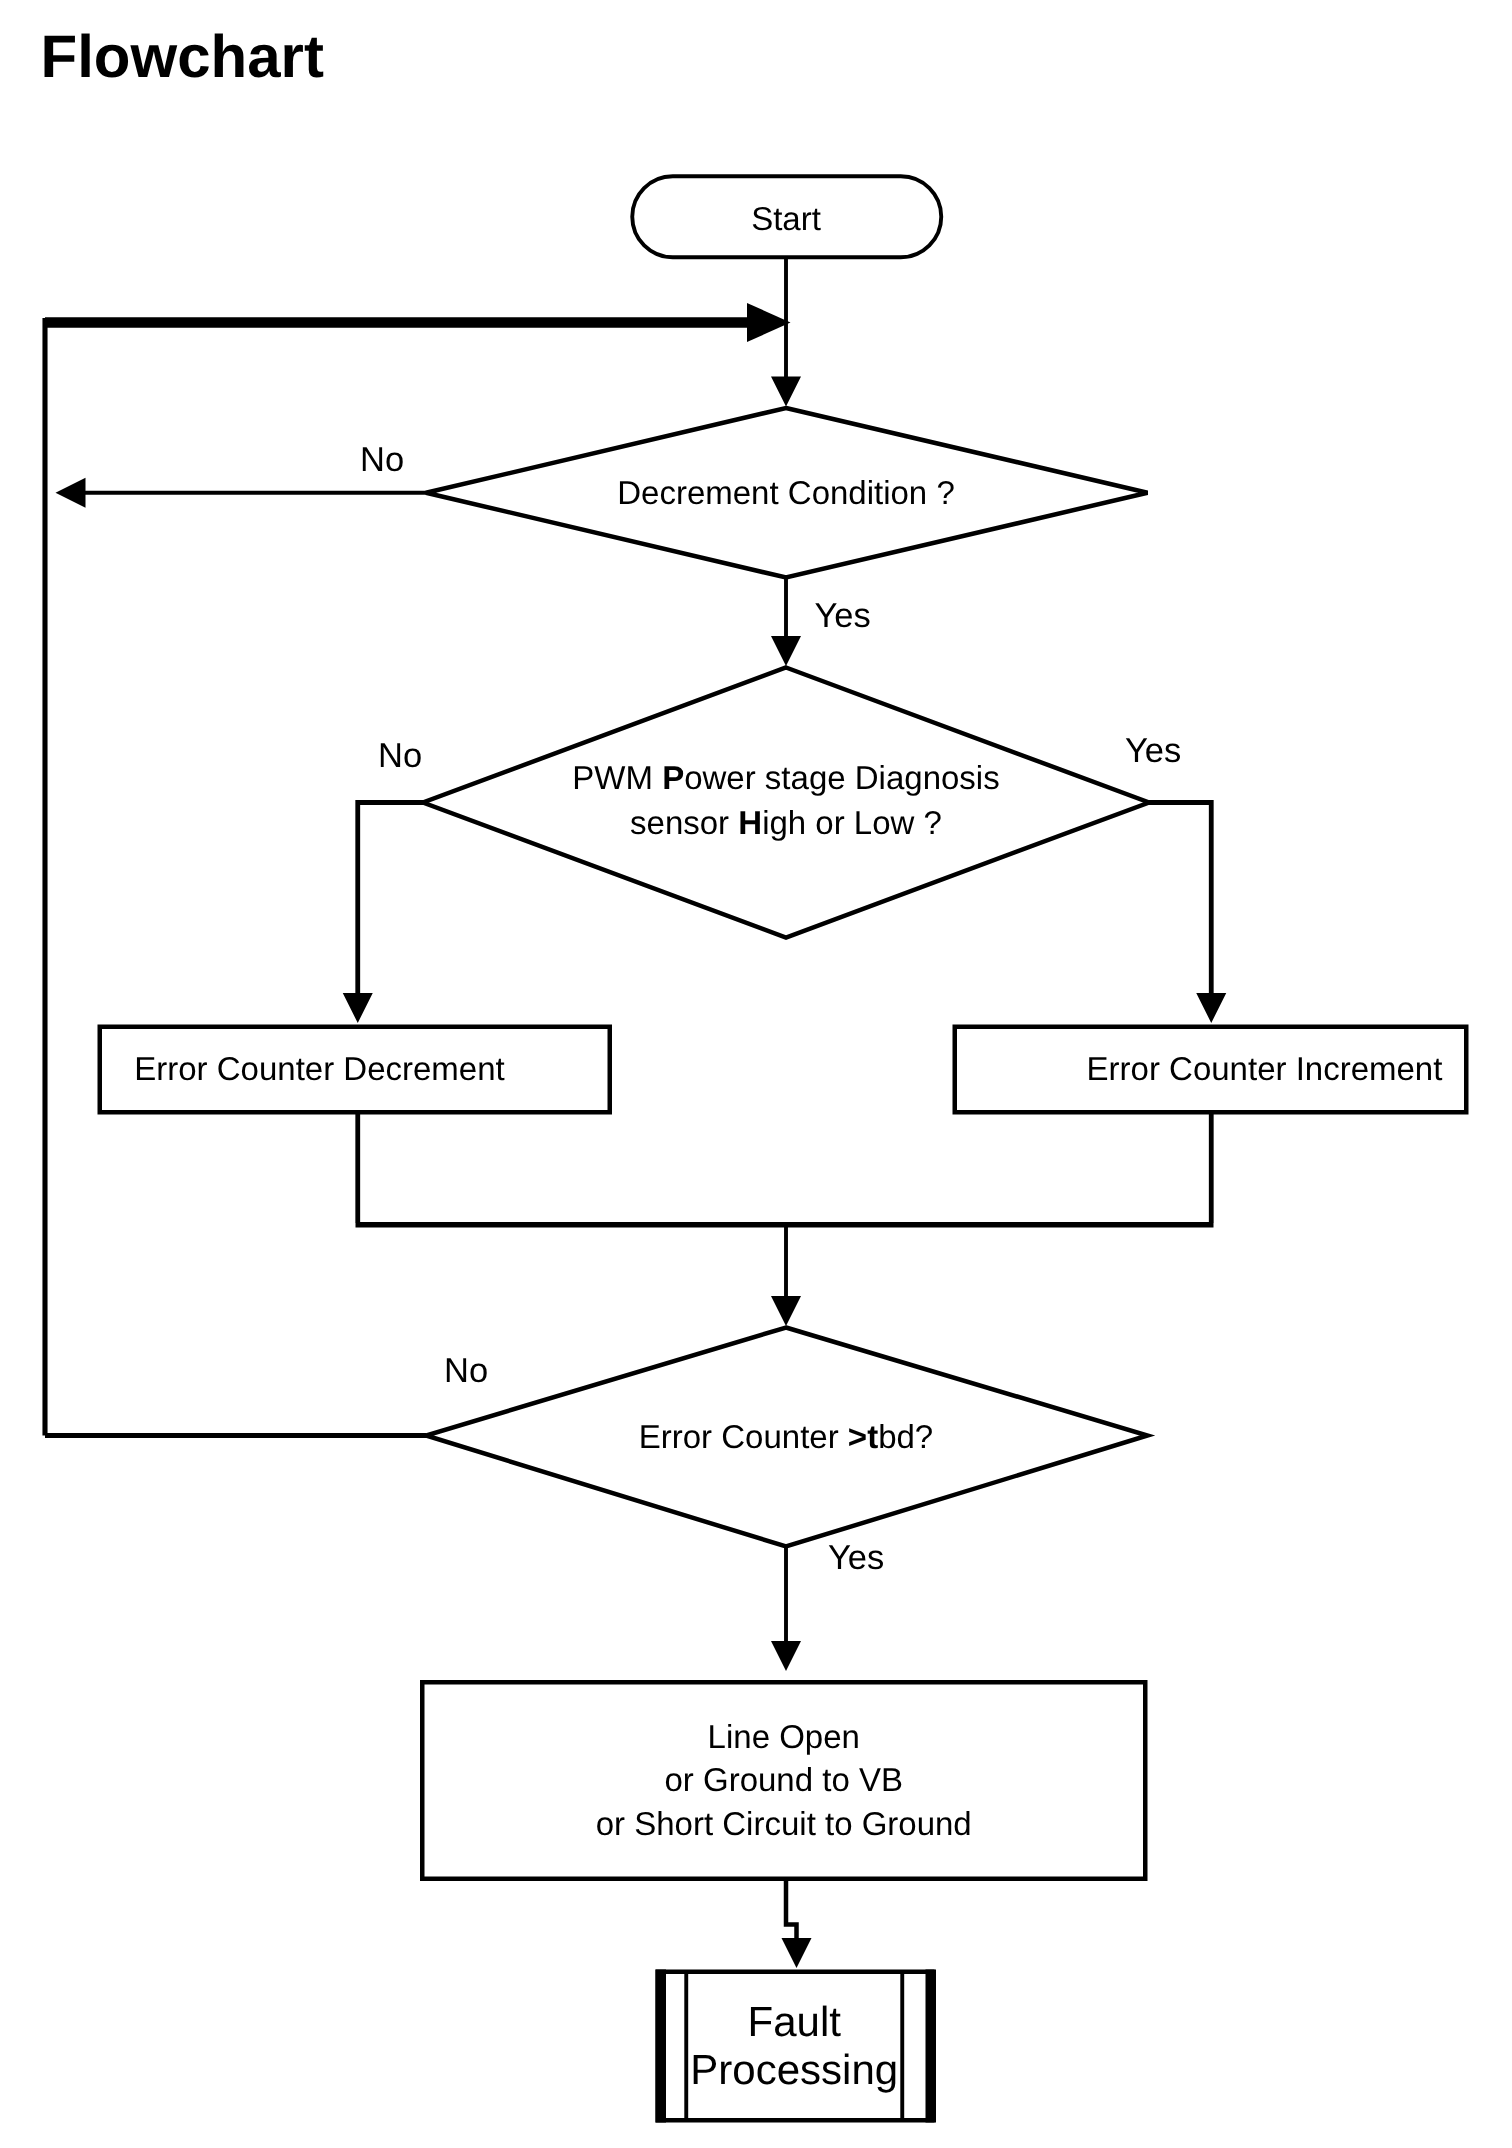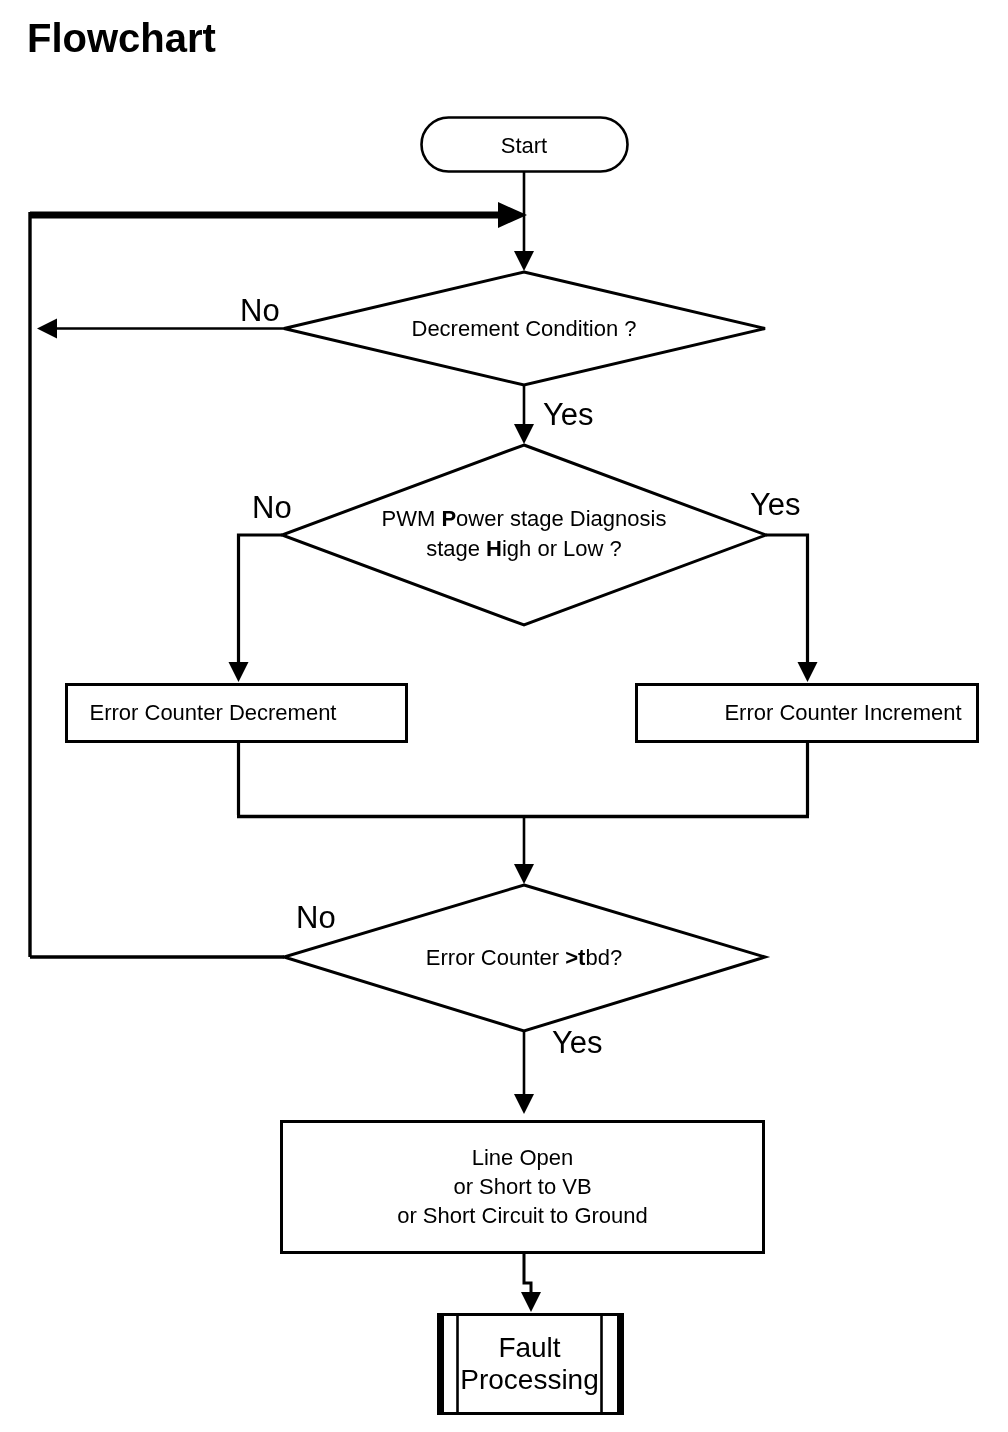--- a/index.html
+++ b/index.html
@@ -28,21 +28,21 @@
     align-items: center;
     justify-content: center;
     text-align: center;
     font-size: 22px;
     line-height: 30px;
     white-space: nowrap;
   }
   .center-x { transform: translateX(-50%); }
   .edge-label {
     position: absolute;
-    font-size: 31px;
+    font-size: 23px;
     white-space: nowrap;
   }
   b { font-weight: bold; }
 </style>
 </head>
 <body>
 
 <div class="canvas">
 
   <svg width="1008" height="1432" viewBox="0 0 1008 1432" fill="none" stroke="#000000">
@@ -141,42 +141,42 @@
   <div class="node-label center-x" style="left:524px; top:131px;">Start</div>
 
   <div class="node-label center-x" style="left:524px; top:314px;">Decrement Condition ?</div>
 
   <div class="edge-label" style="left:240px; top:293px;">No</div>
 
   <div class="edge-label" style="left:543px; top:397px;">Yes</div>
 
   <div class="node-label center-x" style="left:524px; top:504px;">
     <span><span>PWM </span><b>P</b><span>ower stage Diagnosis</span></span>
-    <span><span>stage </span><b>H</b><span>igh or Low ?</span></span>
+    <span><span>sensor </span><b>H</b><span>igh or Low ?</span></span>
   </div>
 
   <div class="edge-label" style="left:252px; top:490px;">No</div>
 
   <div class="edge-label" style="left:750px; top:487px;">Yes</div>
 
   <div class="node-label" style="left:66px; top:684px; width:294px; height:58px;">Error Counter Decrement</div>
 
   <div class="node-label" style="left:636px; top:684px; width:342px; height:58px;padding-left:36px;">Error Counter Increment</div>
 
   <div class="node-label center-x" style="left:524px; top:943px;">
     <span><span>Error Counter </span><b>&gt;t</b><span>bd?</span></span>
   </div>
 
   <div class="edge-label" style="left:296px; top:900px;">No</div>
 
   <div class="edge-label" style="left:552px; top:1025px;">Yes</div>
 
   <div class="node-label" style="left:281px; top:1121px; width:483px; height:131px; line-height:29px;">
     <span>Line Open</span>
-    <span>or Short to VB</span>
+    <span>or Ground to VB</span>
     <span>or Short Circuit to Ground</span>
   </div>
 
   <div class="node-label" style="left:457px; top:1316px; width:145px; height:96px; line-height:32px; font-size:28px;">
     <span>Fault</span>
     <span>Processing</span>
   </div>
 
 </div>
 

